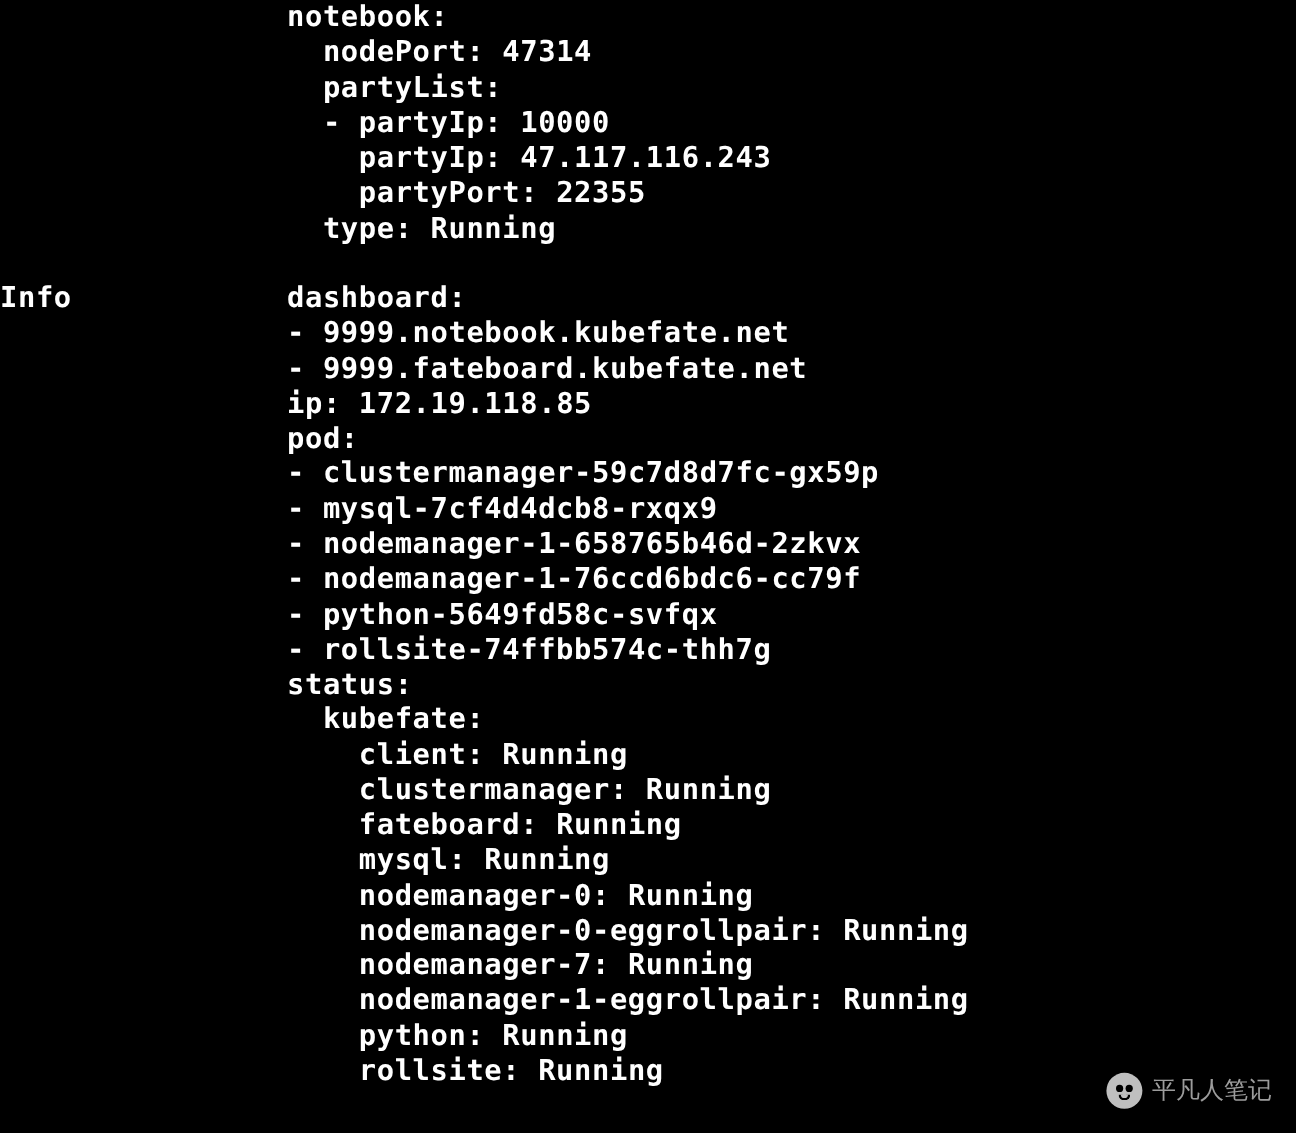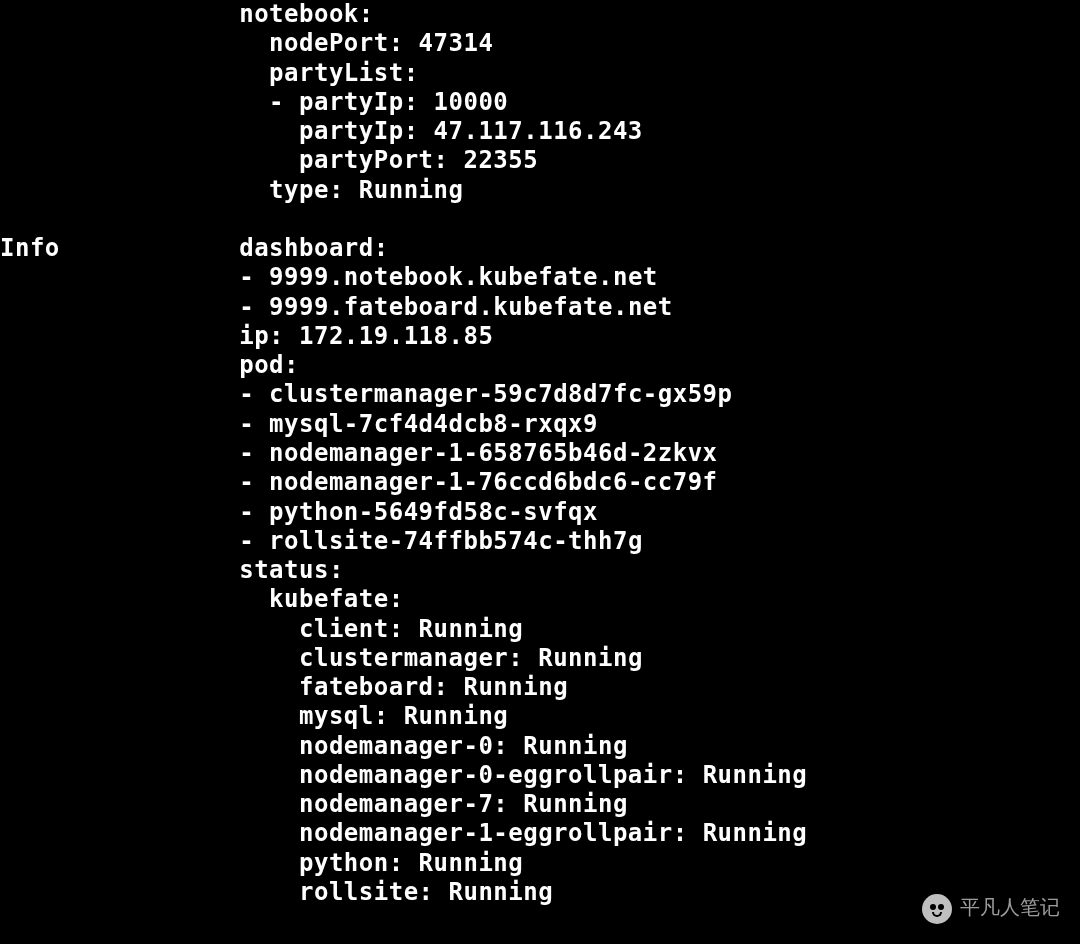--- a/index.html
+++ b/index.html
@@ -64,21 +64,21 @@
       height: 5px;
       border-bottom: 2px solid #000;
       border-left: 2px solid #000;
       border-right: 2px solid #000;
       border-bottom-left-radius: 10px;
       border-bottom-right-radius: 10px;
     }
     .watermark-text {
       color: #d0d0d0;
       font-size: 20px;
-      font-family: Liberation Mono, monospace;
+      font-family: Liberation Serif, serif;
       font-weight: 400;
       letter-spacing: 0;
     }
   </style>
 </head>
 <body>
 
 <pre class="terminal"><span>                <span>notebook:</span></span>
 <span>                  <span>nodePort:</span> <span>47314</span></span>
 <span>                  <span>partyList:</span></span>

